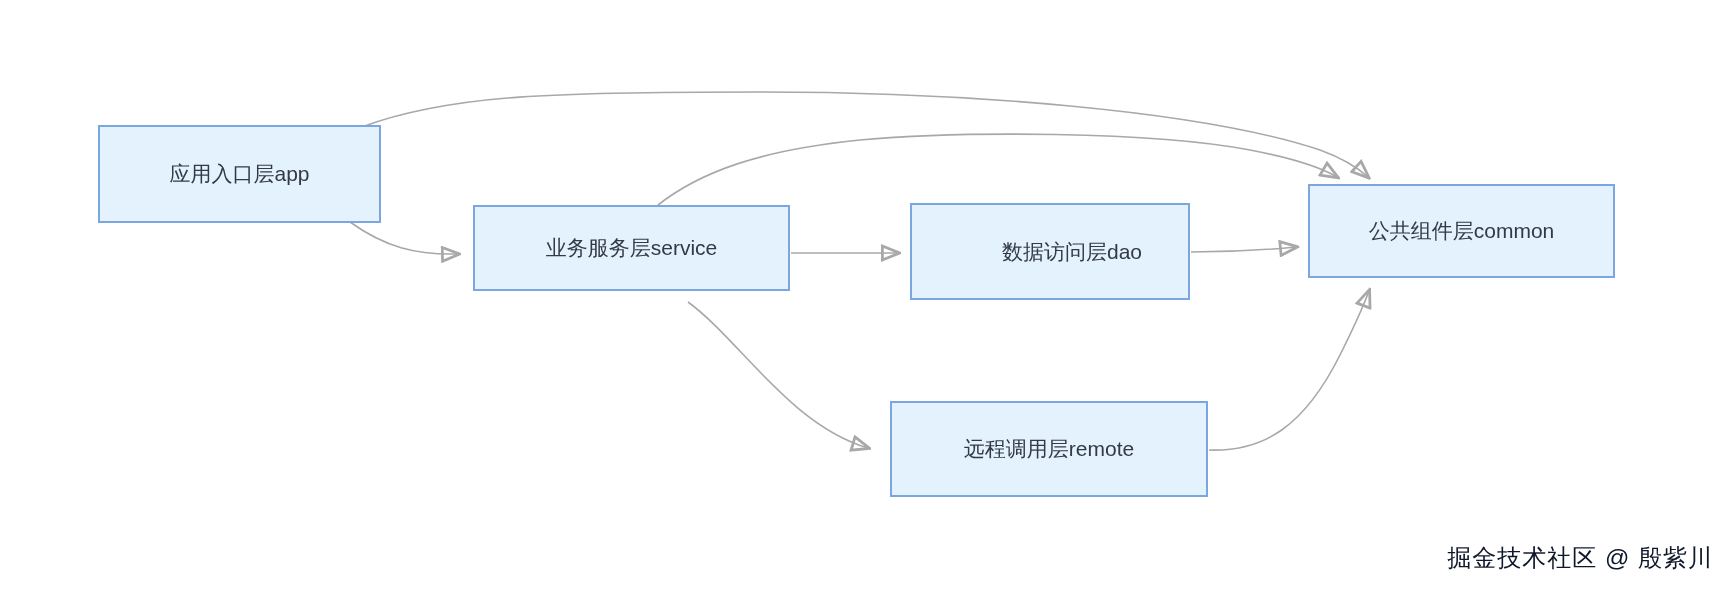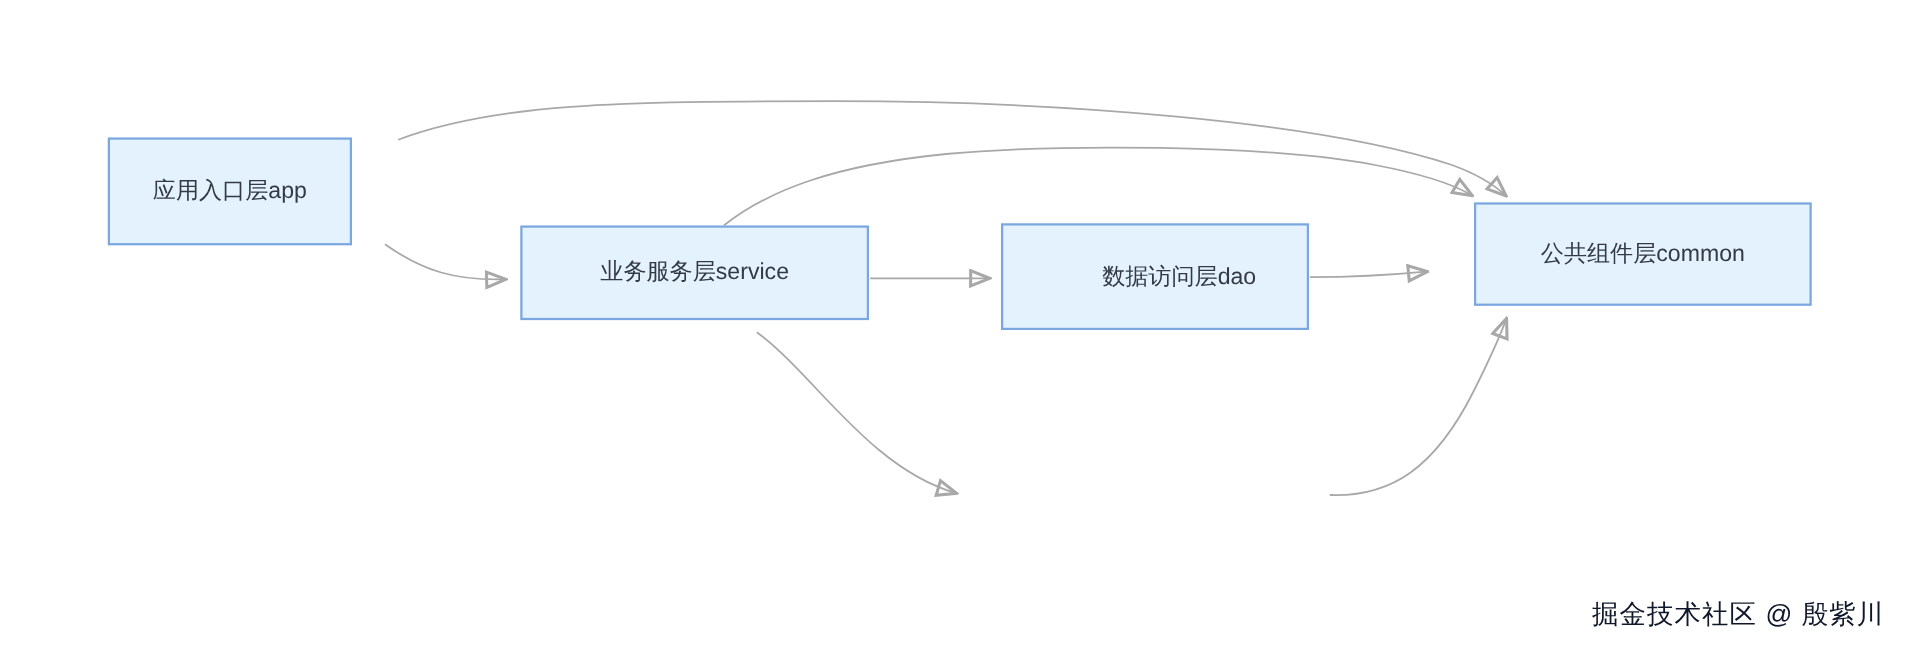--- a/index.html
+++ b/index.html
@@ -28,25 +28,25 @@
     display: flex;
     align-items: center;
     justify-content: center;
     background: #e3f2fc;
     border: 2px solid #7ba7e0;
     color: #333a45;
     font-size: 21px;
     text-align: center;
     line-height: 1.2;
   }
-  #node-app     { left:  98px; top: 125px; width: 222px; height:  98px; }
+  #node-app     { left:  98px; top: 125px; width: 283px; height:  98px; }
   #node-service { left: 473px; top: 205px; width: 317px; height:  86px; }
   #node-dao     { left: 910px; top: 203px; width: 280px; height:  97px; padding-left: 44px; }
   #node-remote  { left: 890px; top: 401px; width: 318px; height:  96px; }
-  #node-common  { left:1308px; top: 184px; width: 307px; height:  94px; margin-left: 32px; }
+  #node-common  { left:1308px; top: 184px; width: 307px; height:  94px; }
   .watermark {
     position: absolute;
     right: 22px;
     top: 542px;
     font-size: 24px;
     color: #0f172a;
     letter-spacing: 1px;
     text-shadow: 1px 1px 0 rgba(255,255,255,0.95), 2px 2px 1px rgba(255,255,255,0.6);
     white-space: nowrap;
   }
@@ -83,20 +83,23 @@
   </div>
 
   <div class="node" id="node-service">
     <span>业务服务层service</span>
   </div>
 
   <div class="node" id="node-dao">
     <span>数据访问层dao</span>
   </div>
 
+  <div class="node" id="node-remote">
+    <span>远程调用层remote</span>
+  </div>
 
   <div class="node" id="node-common">
     <span>公共组件层common</span>
   </div>
 
   <div class="watermark">掘金技术社区 @ 殷紫川</div>
 
 </div>
 
 </body></html>

